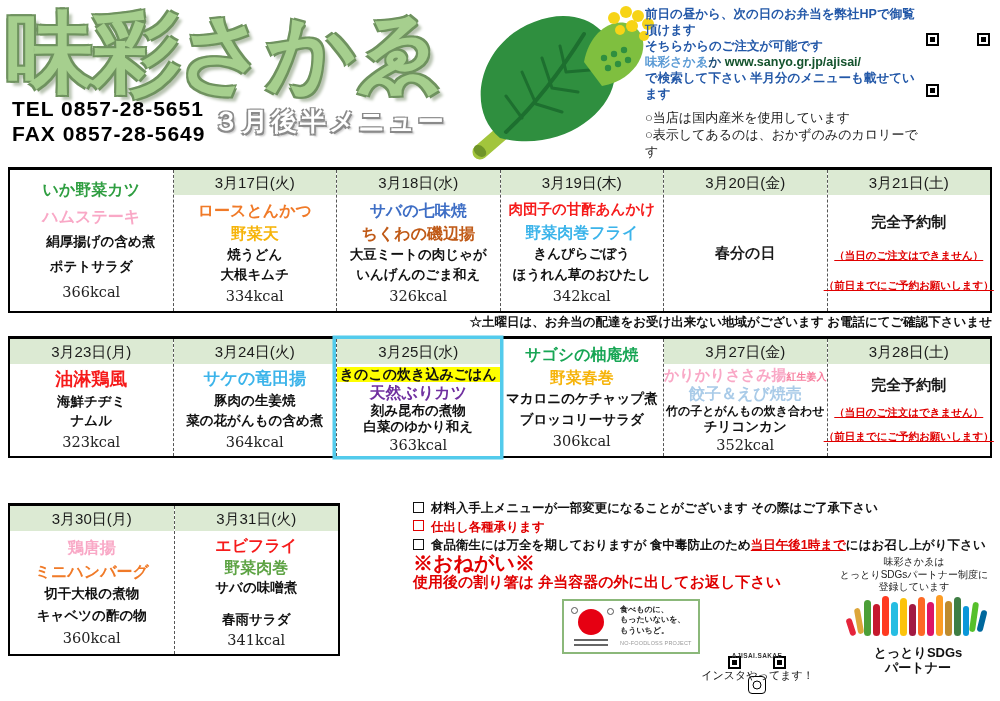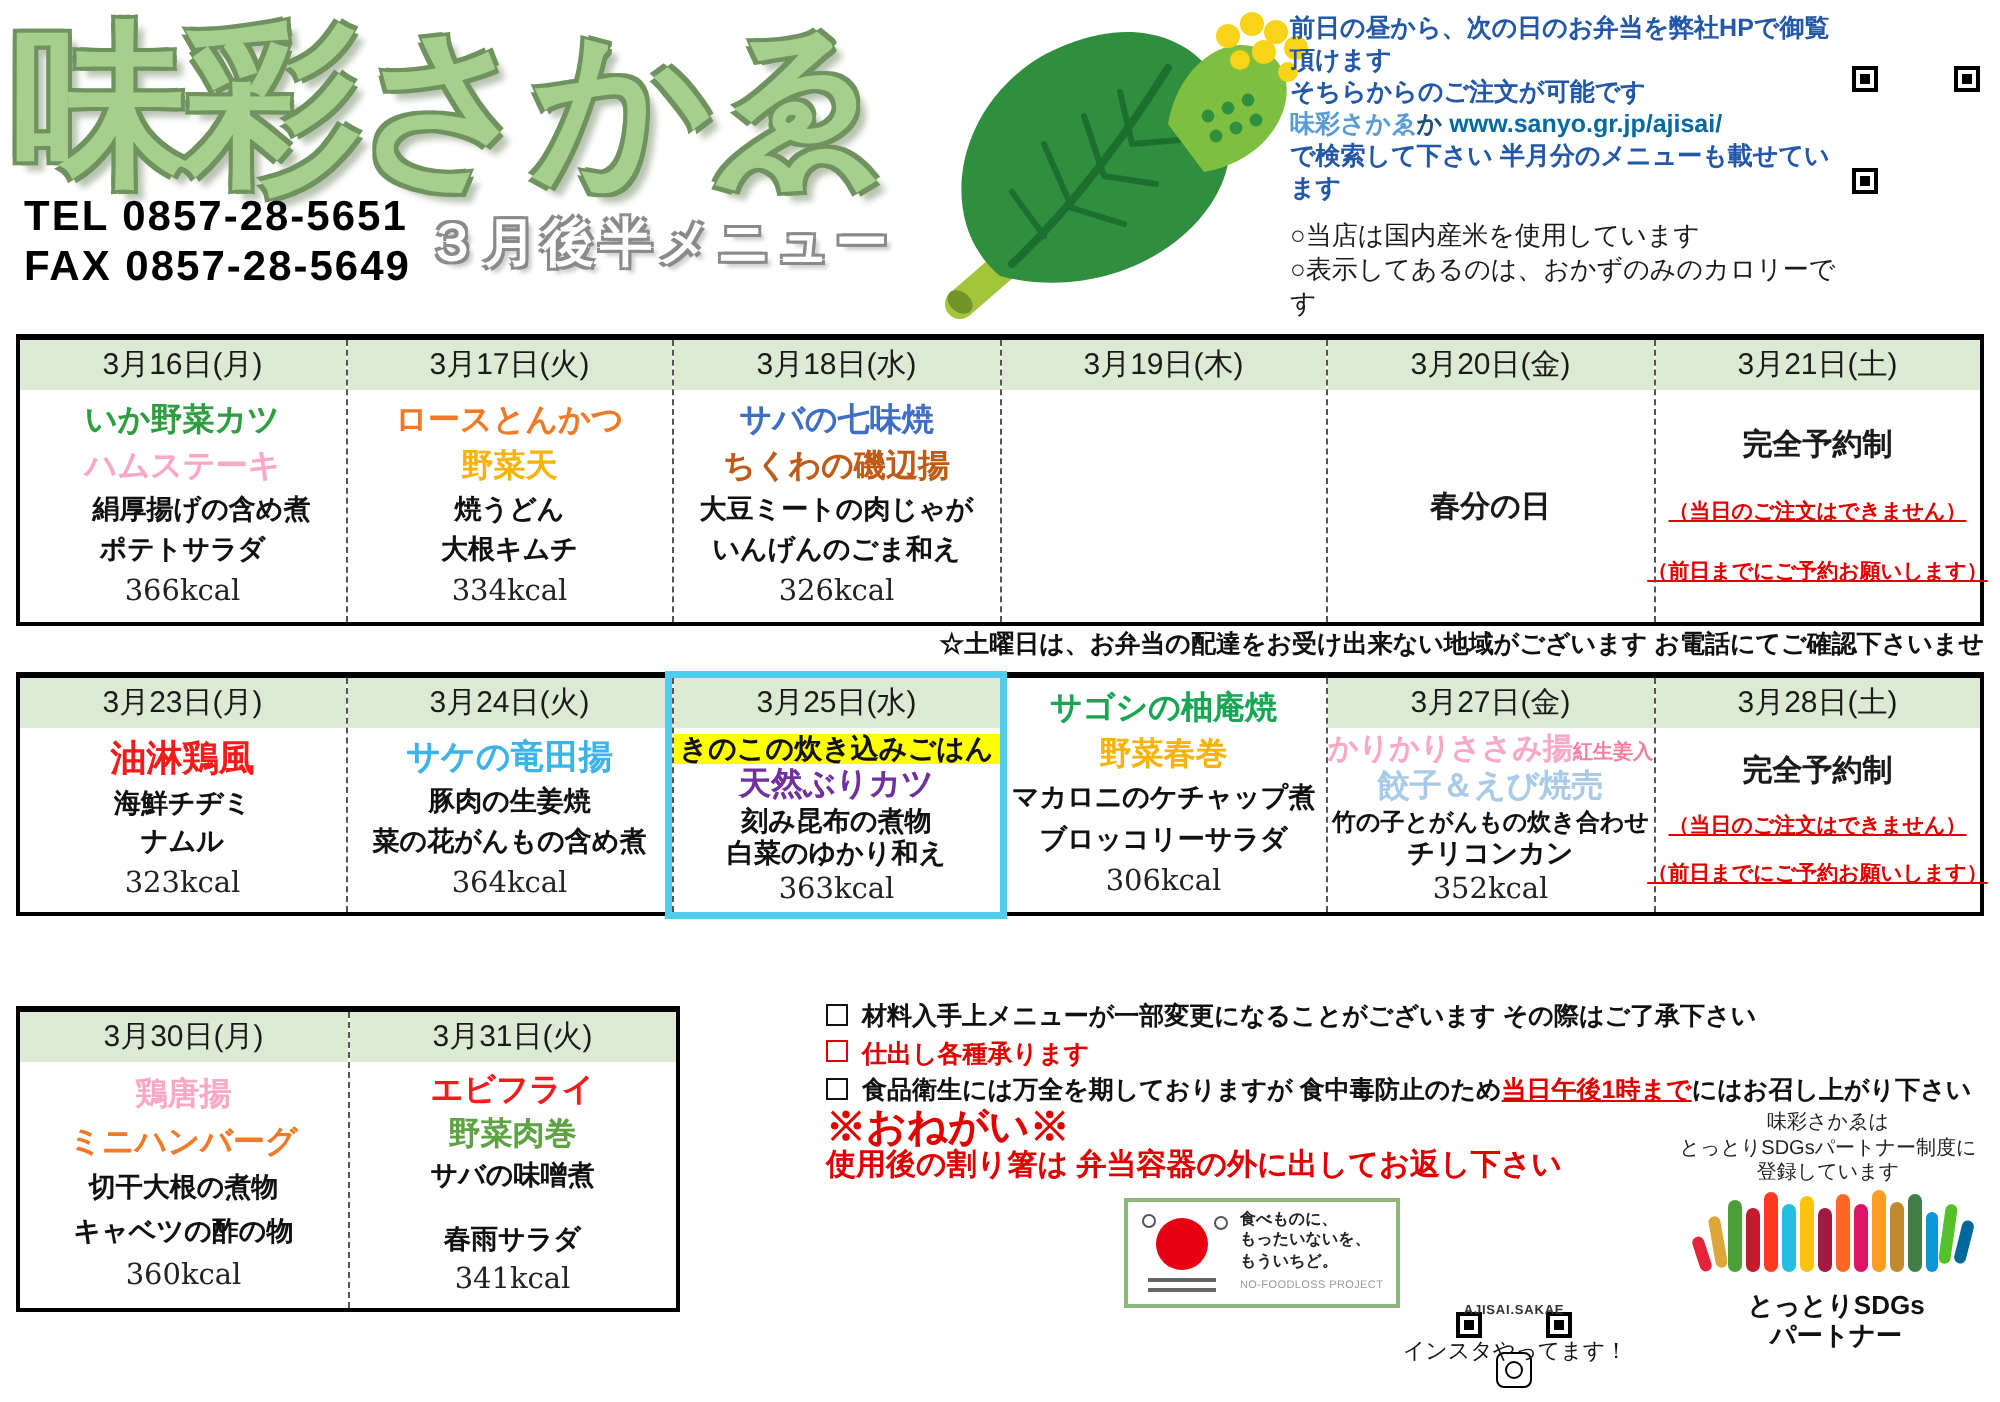--- a/index.html
+++ b/index.html
@@ -13,21 +13,21 @@
     text-shadow:-2px -2px 0 #6f925f,2px -2px 0 #6f925f,-2px 2px 0 #6f925f,2px 2px 0 #6f925f,5px 5px 3px #b9c4b2;}
   .telfax{left:12px;top:96px;font-size:21px;font-weight:bold;line-height:25px;letter-spacing:1px;color:#000;}
   .subtitle{left:213px;top:104px;font-size:26px;font-weight:bold;letter-spacing:3px;color:#fff;
     text-shadow:-1.5px -1.5px 0 #8a8a8a,1.5px -1.5px 0 #8a8a8a,-1.5px 1.5px 0 #8a8a8a,1.5px 1.5px 0 #8a8a8a,3px 3px 2px #c9c9c9;}
   .nanohana{left:462px;top:0px;width:200px;height:162px;}
 
   .info-block{left:645px;top:6px;width:280px;font-size:12.5px;line-height:16px;}
   .info-blue{color:#2358a8;font-weight:bold;}
   .link-name{color:#5b9bd5;font-weight:bold;}
   .link-ka{color:#1f4e79;font-weight:bold;}
-  .link-url{color:#0369a1;font-weight:bold;}
+  .link-url{color:#14532d;font-weight:bold;}
   .rice-notes{margin-top:7px;color:#1a1a1a;font-size:13px;line-height:17px;}
   .rice-size{margin-top:9px;color:#222;font-size:11.3px;line-height:15px;}
 
   .qr{background:#fff;position:relative;
     background-image:repeating-linear-gradient(90deg,#000 0 3px,#fff 3px 7px),
                      repeating-linear-gradient(0deg,#000 0 3px,#fff 3px 7px);
     background-blend-mode:lighten;}
   .qr-main{left:926px;top:33px;width:64px;height:64px;}
   .finder{position:absolute;width:13px;height:13px;border:2.5px solid #000;background:#fff;box-sizing:border-box;}
   .finder::after{content:"";position:absolute;inset:2px;background:#000;}
@@ -140,21 +140,20 @@
 </div>
 
 <div class="abs qr qr-main">
   <div class="finder f-tl"></div>
   <div class="finder f-tr"></div>
   <div class="finder f-bl"></div>
 </div>
 
 <div class="menu-table t1">
     <div class="day-col">
-      <div class="day-header">3月16日(月)</div>
       <div class="day-body">
         <div class="item main" style="color: rgb(47, 158, 65);">いか野菜カツ</div>
         <div class="item main" style="color: rgb(249, 168, 198);">ハムステーキ</div>
         <div class="item side" style="color: rgb(17, 17, 17); padding-left: 19px;">絹厚揚げの含め煮</div>
         <div class="item side" style="color: rgb(17, 17, 17);">ポテトサラダ</div>
         <div class="kcal">366kcal</div>
       </div>
     </div>
     <div class="day-col">
       <div class="day-header">3月17日(火)</div>
@@ -171,20 +170,27 @@
       <div class="day-body">
         <div class="item main" style="color: rgb(62, 110, 197);">サバの七味焼</div>
         <div class="item main" style="color: rgb(192, 90, 23);">ちくわの磯辺揚</div>
         <div class="item side" style="color: rgb(17, 17, 17);">大豆ミートの肉じゃが</div>
         <div class="item side" style="color: rgb(17, 17, 17);">いんげんのごま和え</div>
         <div class="kcal">326kcal</div>
       </div>
     </div>
     <div class="day-col">
       <div class="day-header">3月19日(木)</div>
+      <div class="day-body">
+        <div class="item main" style="color: rgb(246, 27, 27); font-size: 14.5px;">肉団子の甘酢あんかけ</div>
+        <div class="item main" style="color: rgb(60, 180, 234);">野菜肉巻フライ</div>
+        <div class="item side" style="color: rgb(17, 17, 17);">きんぴらごぼう</div>
+        <div class="item side" style="color: rgb(17, 17, 17);">ほうれん草のおひたし</div>
+        <div class="kcal">342kcal</div>
+      </div>
     </div>
     <div class="day-col">
       <div class="day-header">3月20日(金)</div>
       <div class="day-body">
         <div class="holiday-label">春分の日</div>
       </div>
     </div>
     <div class="day-col">
       <div class="day-header">3月21日(土)</div>
       <div class="day-body">

